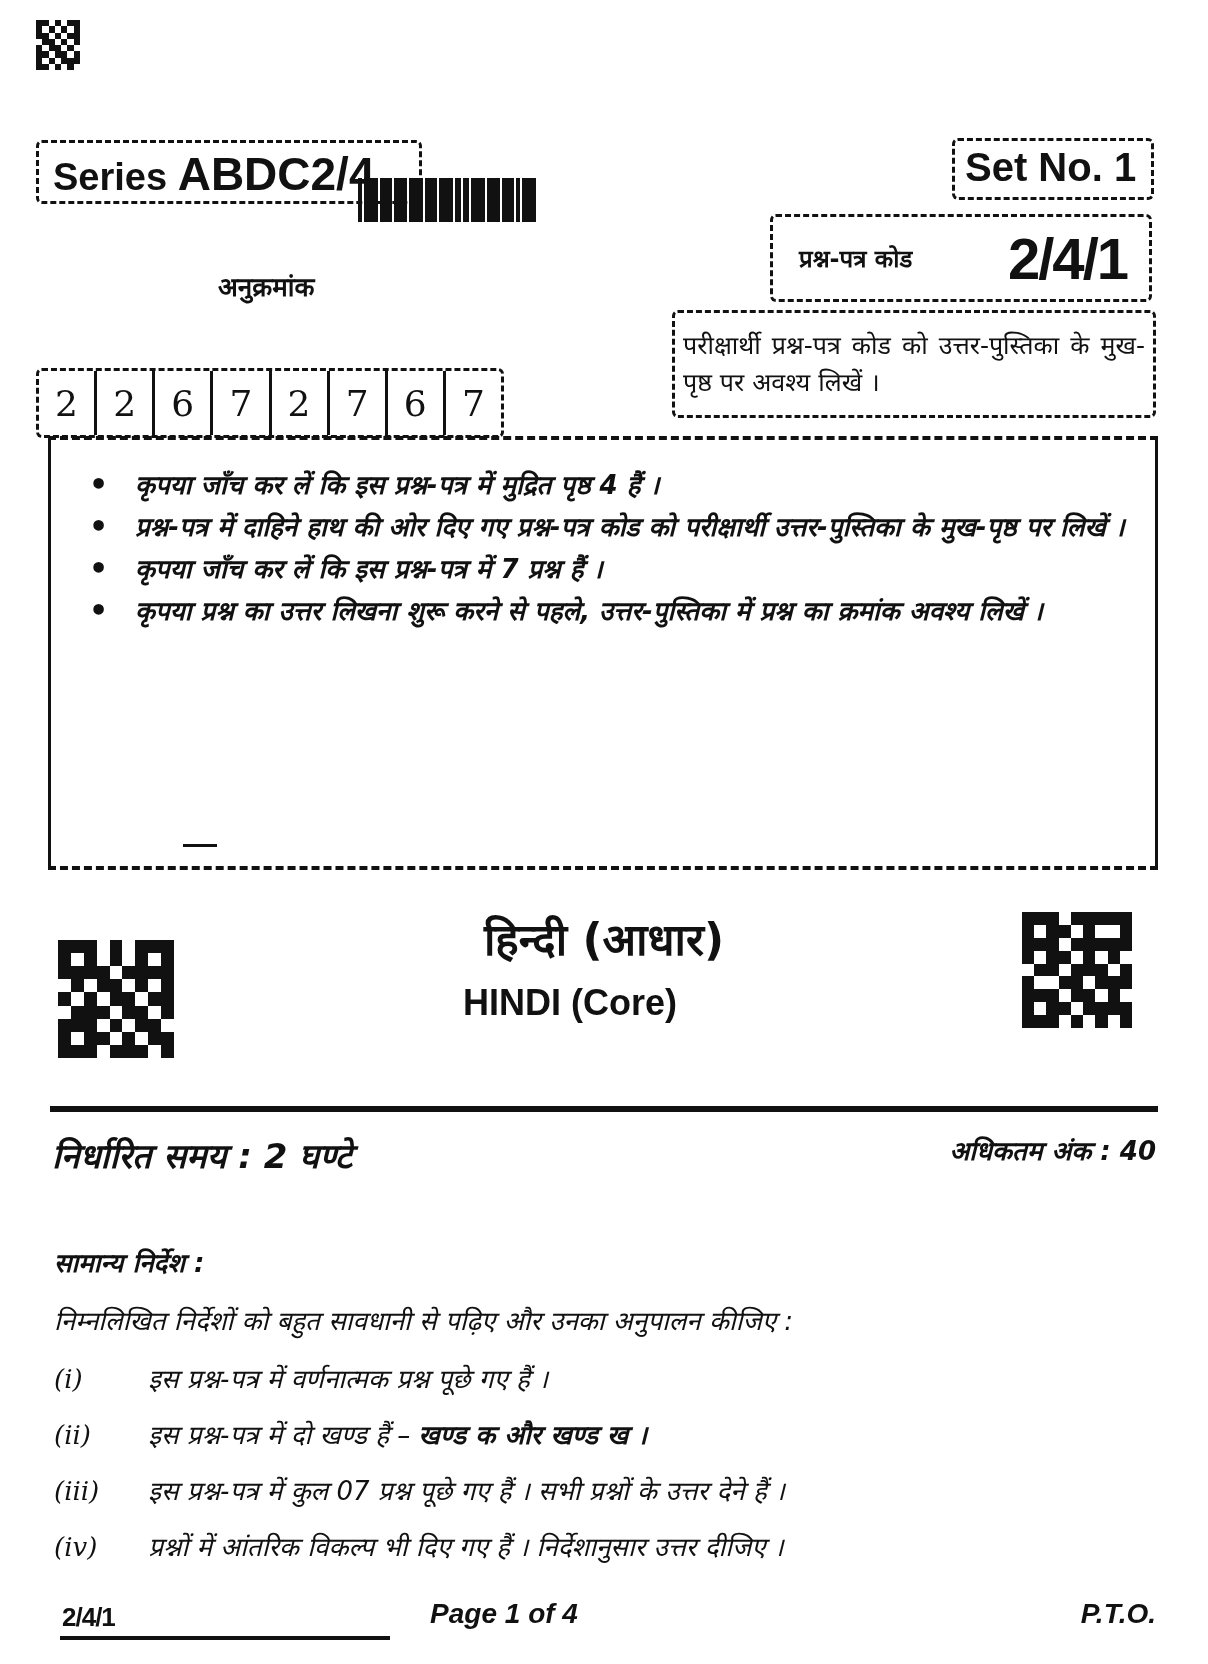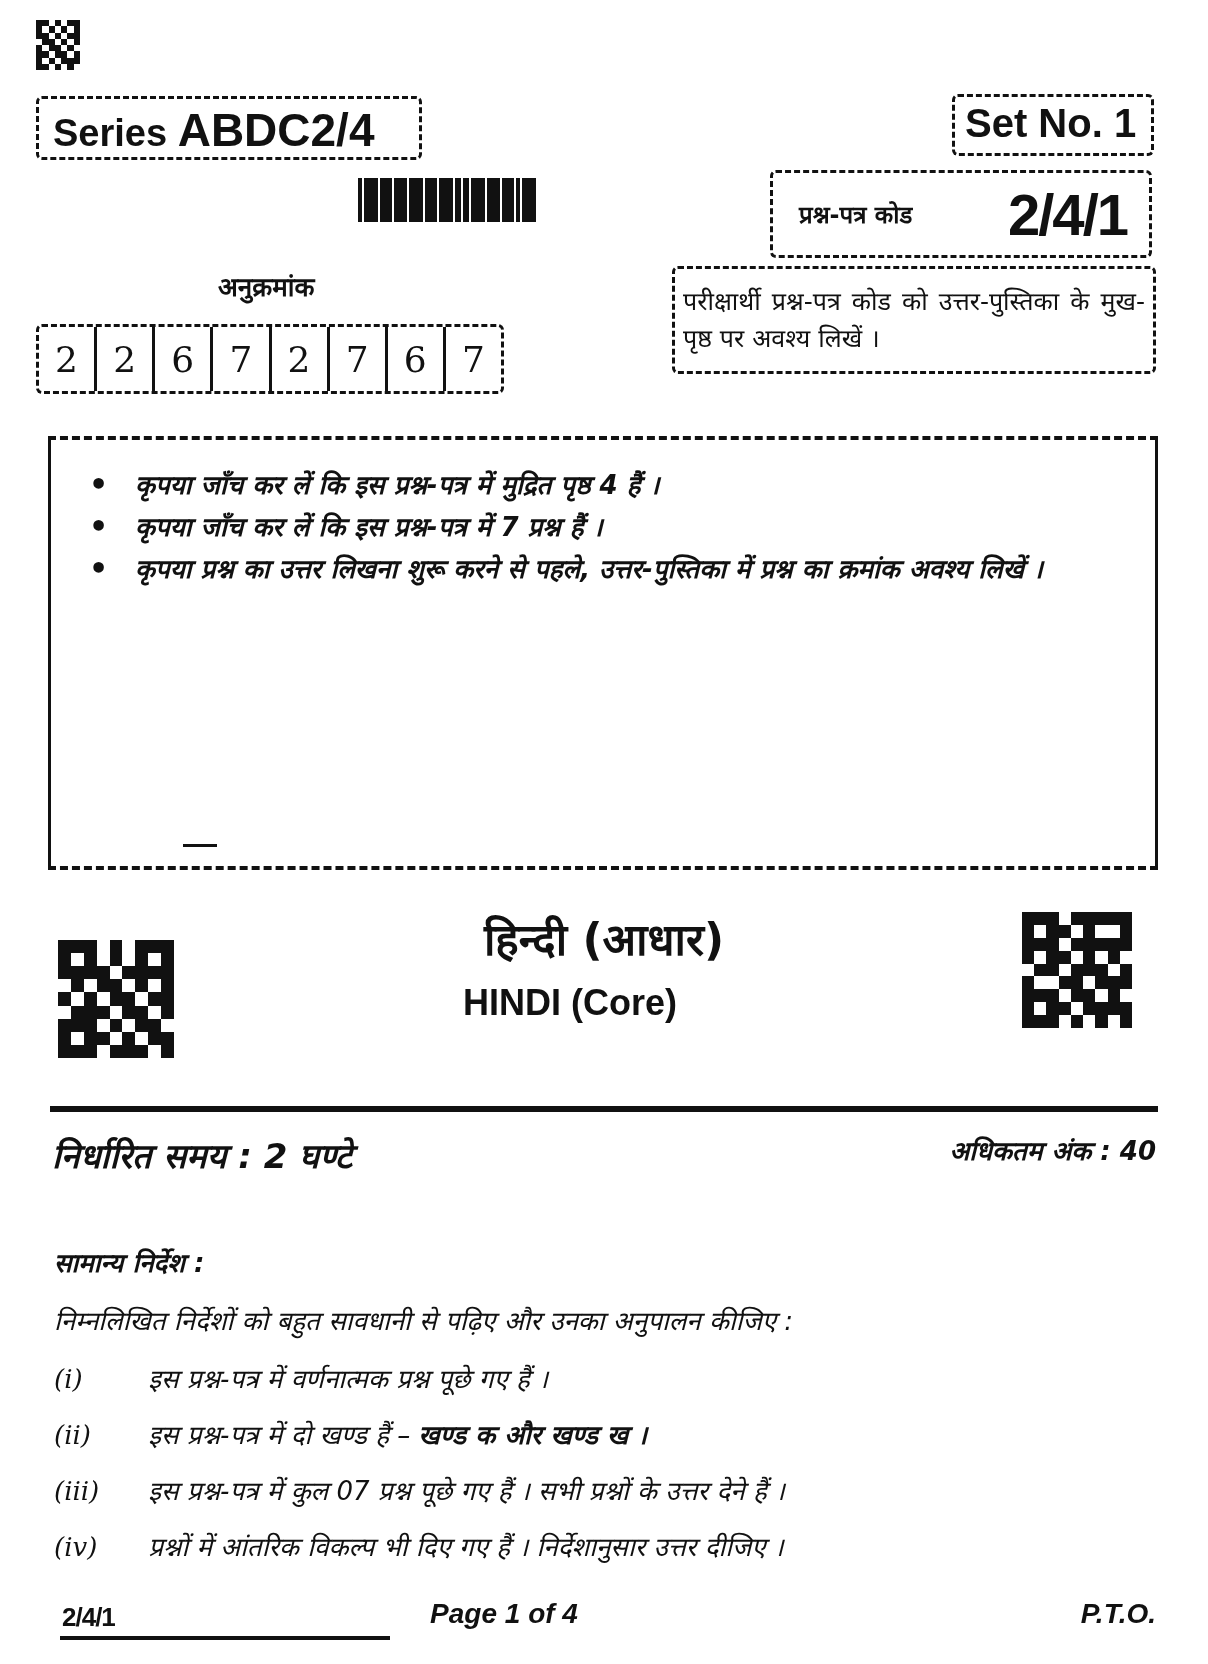--- a/index.html
+++ b/index.html
@@ -2,21 +2,21 @@
 <html><head>
 <meta charset="utf-8">
 <style>
   html, body { margin: 0; padding: 0; }
   body {
     width: 1208px; height: 1664px; background: #ffffff; color: #111;
     position: relative; overflow: hidden;
     font-family: "Liberation Sans", "DejaVu Sans", sans-serif;
   }
   .abs { position: absolute; }
-  .dash { border: 3px dashed #111; border-radius: 6px; }
+  .dash { border: 3px dashed #111; border-radius: 6px; margin-top: 44px; }
 
   
   .qr { position: absolute; display: grid; background: #fff; }
   .qr span { background: #111; }
 
   
   #qr-top { left: 36px; top: 20px; width: 44px; height: 50px; }
 
   #series-box { left: 36px; top: 96px; width: 380px; height: 58px; }
   #series-box .lbl { position: absolute; left: 14px; top: 4px; font-size: 38px; font-weight: bold; }
@@ -175,20 +175,21 @@
   <div class="cell">7</div>
   <div class="cell">2</div>
   <div class="cell">7</div>
   <div class="cell">6</div>
   <div class="cell">7</div>
 </div>
 
 <div class="abs" id="instr-box">
   <ul>
     <li>कृपया जाँच कर लें कि इस प्रश्न-पत्र में मुद्रित पृष्ठ 4 हैं ।</li>
+    <li>प्रश्न-पत्र में दाहिने हाथ की ओर दिए गए प्रश्न-पत्र कोड को परीक्षार्थी उत्तर-पुस्तिका के मुख-पृष्ठ पर लिखें ।</li>
     <li>कृपया जाँच कर लें कि इस प्रश्न-पत्र में 7 प्रश्न हैं ।</li>
     <li>कृपया प्रश्न का उत्तर लिखना शुरू करने से पहले, उत्तर-पुस्तिका में प्रश्न का क्रमांक अवश्य लिखें ।</li>
   </ul>
   <div class="dash-under"></div>
 </div>
 
 <div class="abs" id="subject-hi">हिन्दी (आधार)</div>
 <div class="abs" id="subject-en">HINDI (Core)</div>
 
 <div class="qr" id="qr-left" style="grid-template-columns:repeat(9,1fr);grid-template-rows:repeat(9,1fr);">

